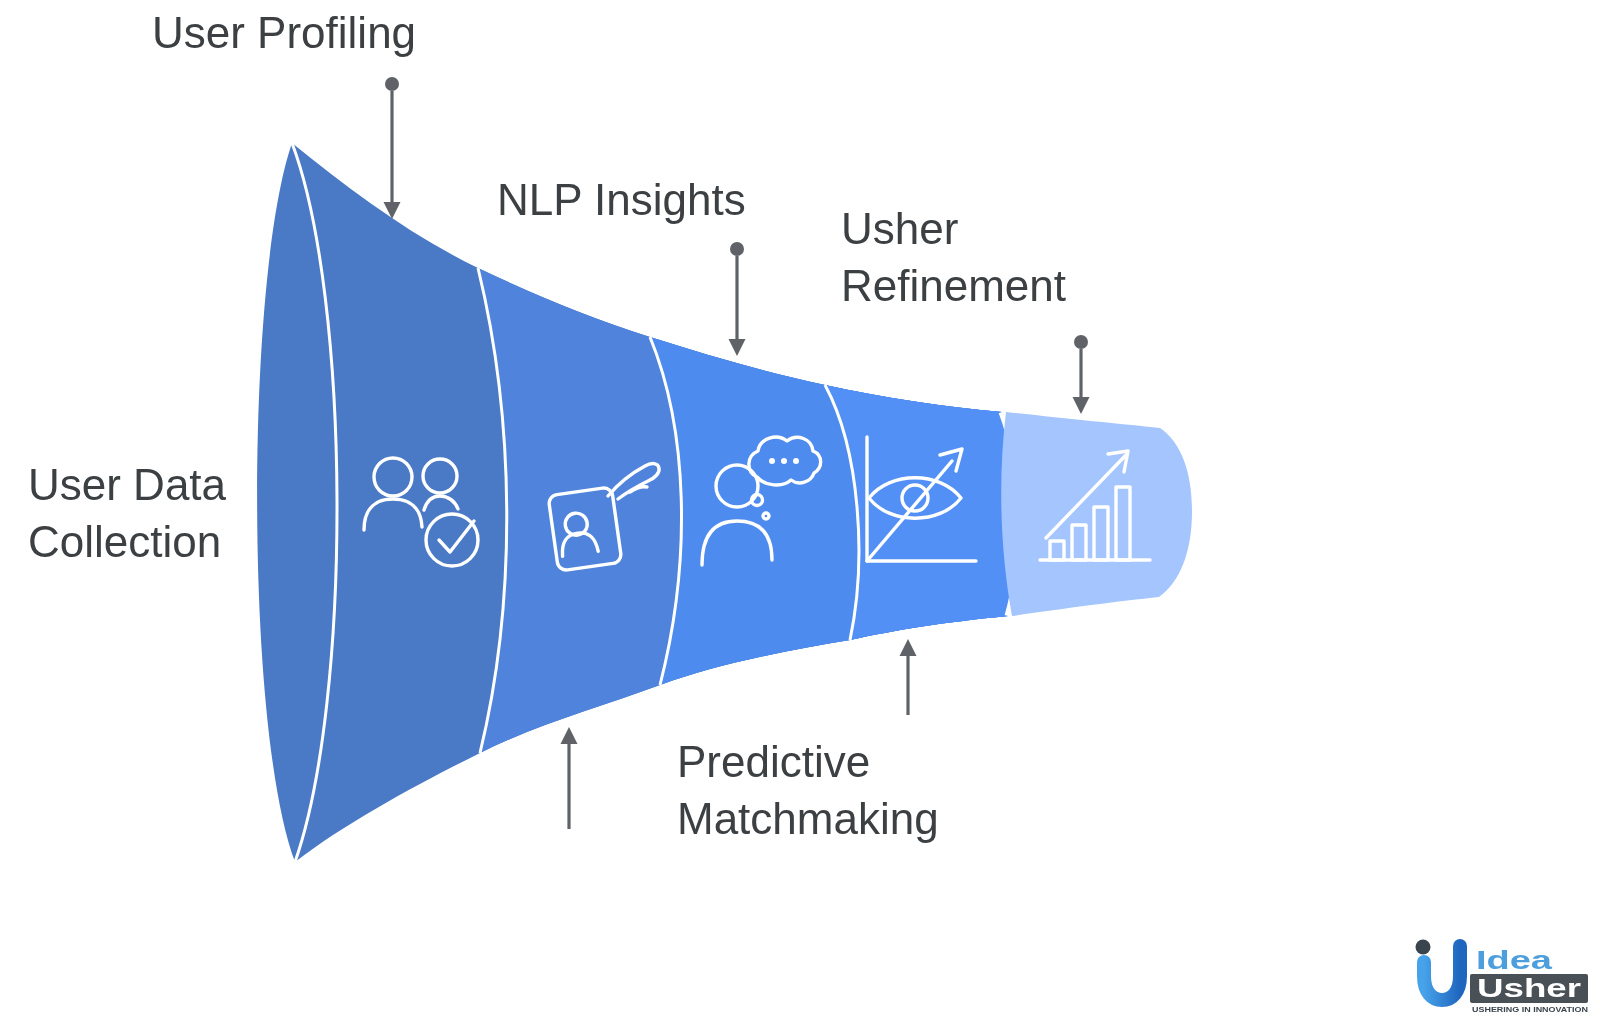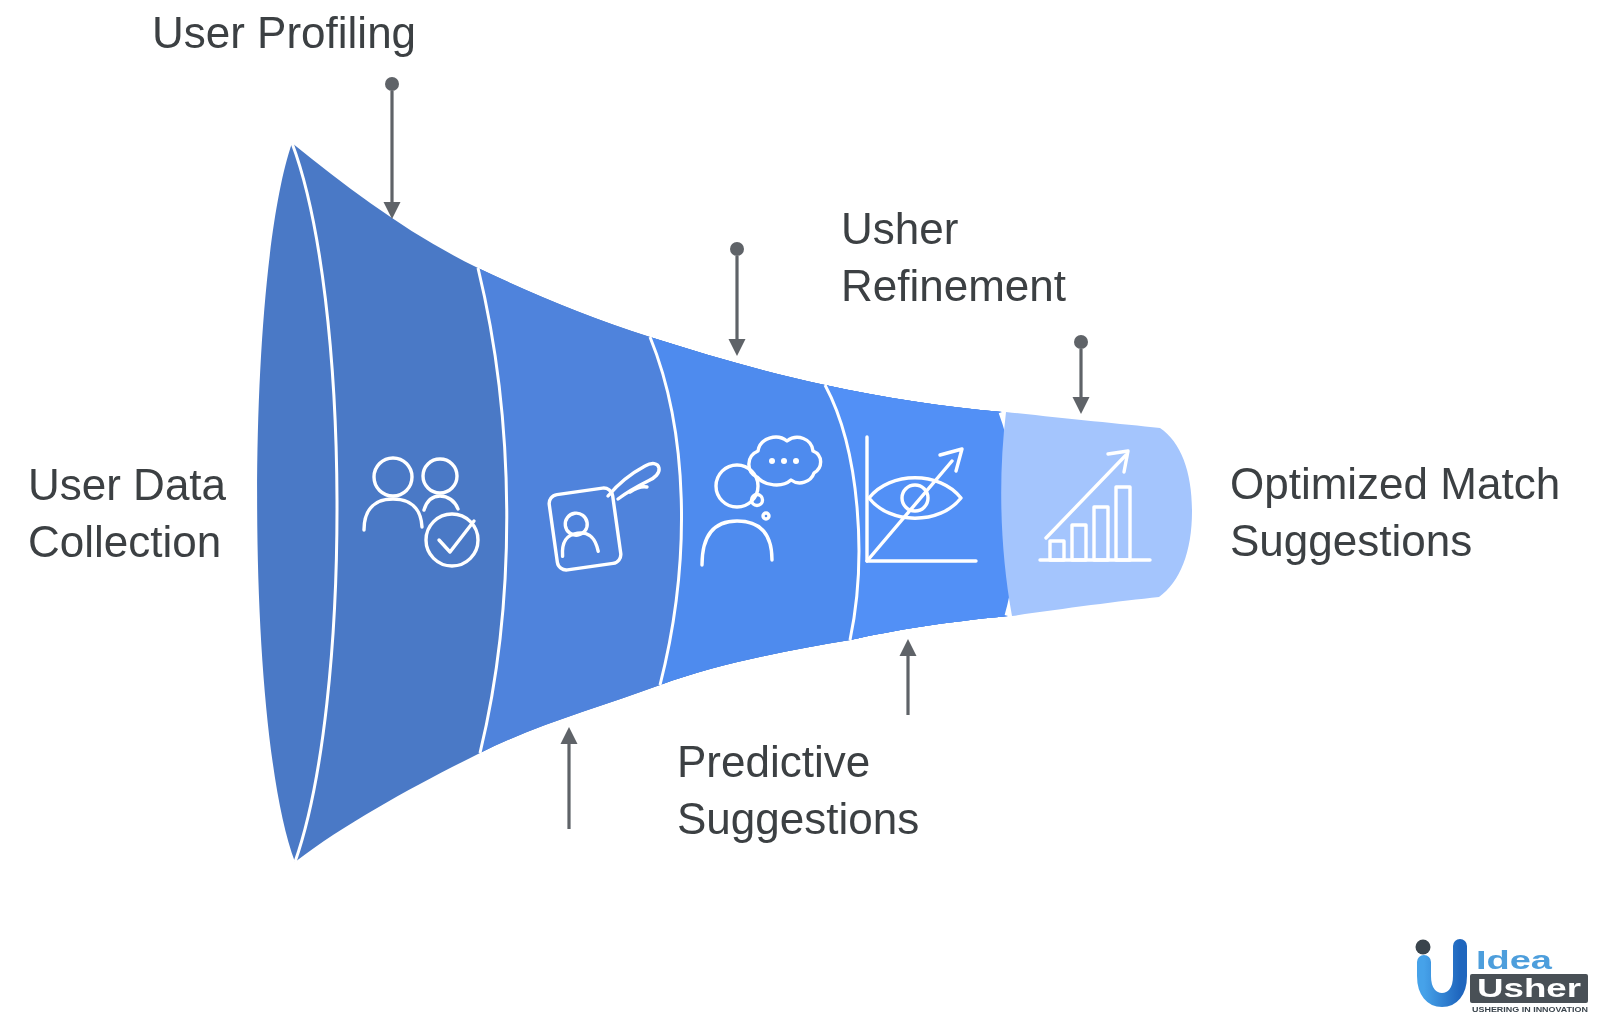--- a/index.html
+++ b/index.html
@@ -130,27 +130,26 @@
       <path d="M1424,962 L1424,976 C1424,992 1432,1000 1442,1000 C1452,1000 1460,992 1460,976 L1460,946" stroke="url(#ug)" stroke-width="14" fill="none" stroke-linecap="round"></path>
       <text x="1476" y="969" font-size="25" font-weight="700" fill="#4d9edc" textLength="76" lengthAdjust="spacingAndGlyphs">Idea</text>
       <rect x="1470" y="974" width="118" height="29" rx="2" fill="#495056"></rect>
       <text x="1477" y="997" font-size="25" font-weight="700" fill="#ffffff" textLength="104" lengthAdjust="spacingAndGlyphs">Usher</text>
       <text x="1472" y="1012" font-size="8" font-weight="700" fill="#3a444c" textLength="116" lengthAdjust="spacingAndGlyphs">USHERING IN INNOVATION</text>
     </g>
   </svg>
 
   <div class="lbl center" style="left:392px;top:4px;width:480px;margin-left:-240px;transform:none;">User Profiling</div>
 
+  <div class="lbl center" style="left:737px;top:171px;width:480px;margin-left:-240px;transform:none;">NLP Insights</div>
 
   <div class="lbl center" style="left:1081px;top:200px;width:480px;margin-left:-240px;transform:none;">Usher
 Refinement</div>
 
   <div class="lbl" style="left:28px;top:456px;">User Data
 Collection</div>
 
-  <div class="lbl" style="left:1230px;top:455px;">Optimized Match
-Suggestions</div>
 
 
   <div class="lbl center" style="left:917px;top:733px;width:480px;margin-left:-240px;transform:none;">Predictive
-Suggestions</div>
+Matchmaking</div>
 
 </div>
 
 </body></html>

